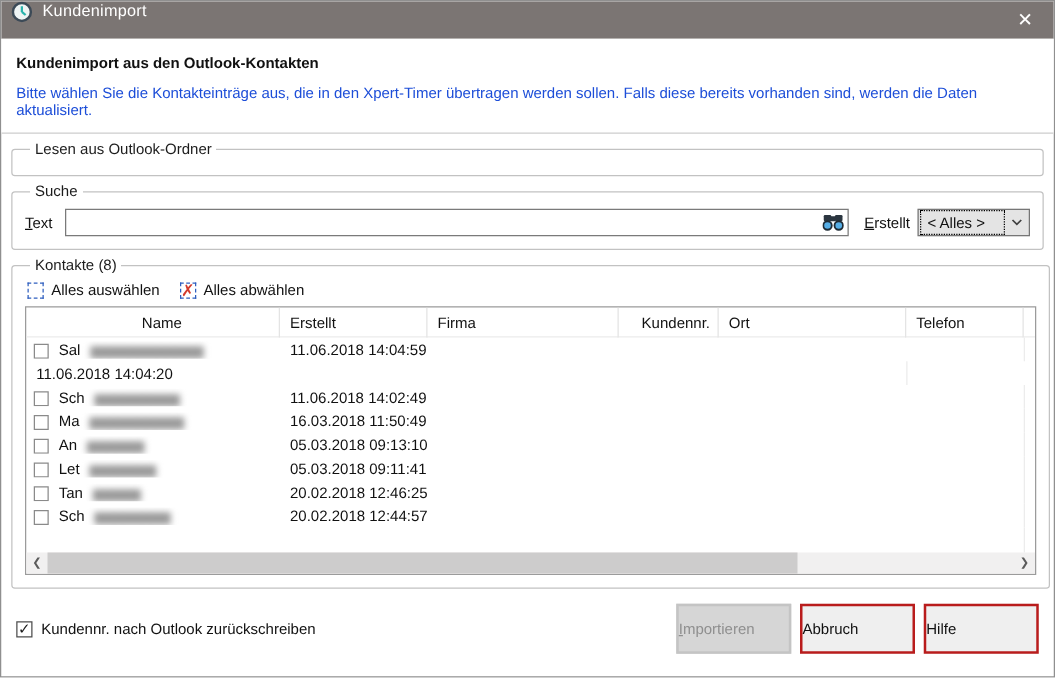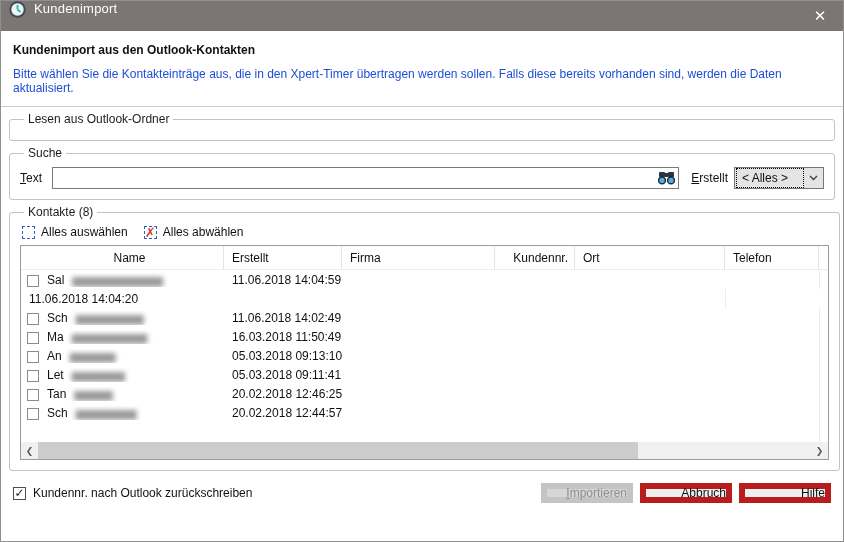--- a/index.html
+++ b/index.html
@@ -102,23 +102,23 @@
   .footer { display:flex; align-items:center; margin:12px 12px 0 12px; }
   .footer .left { display:flex; align-items:center; gap:7px; flex:1; }
   .checkbox {
     width:13px; height:13px; border:1px solid #4d4d4d; background:#fff;
     display:flex; align-items:center; justify-content:center;
     font-size:12px; color:#1a1a1a; line-height:11px;
   }
   .footer .left span.flabel { font-size:12px; color:#111; }
   .btns { display:flex; gap:7px; }
   .btn {
-    width:92px; height:20px; font-size:12px; font-family:inherit;
-    background:#efefef; border:6px solid #b91c1c; color:#111;
-    display:flex; align-items:center; justify-content:flex-end;
+    width:92px; height:40px; font-size:12px; font-family:inherit;
+    background:#efefef; border:2px solid #b91c1c; color:#111;
+    display:flex; align-items:center; justify-content:flex-start;
   }
   .btn.disabled { background:#d6d6d6; border-color:#c4c4c4; color:#8f8f8f; }
 </style>
 </head>
 <body>
 
 <div class="dialog">
 
   <div class="titlebar">
     <svg class="app-icon" viewBox="0 0 17 17">

